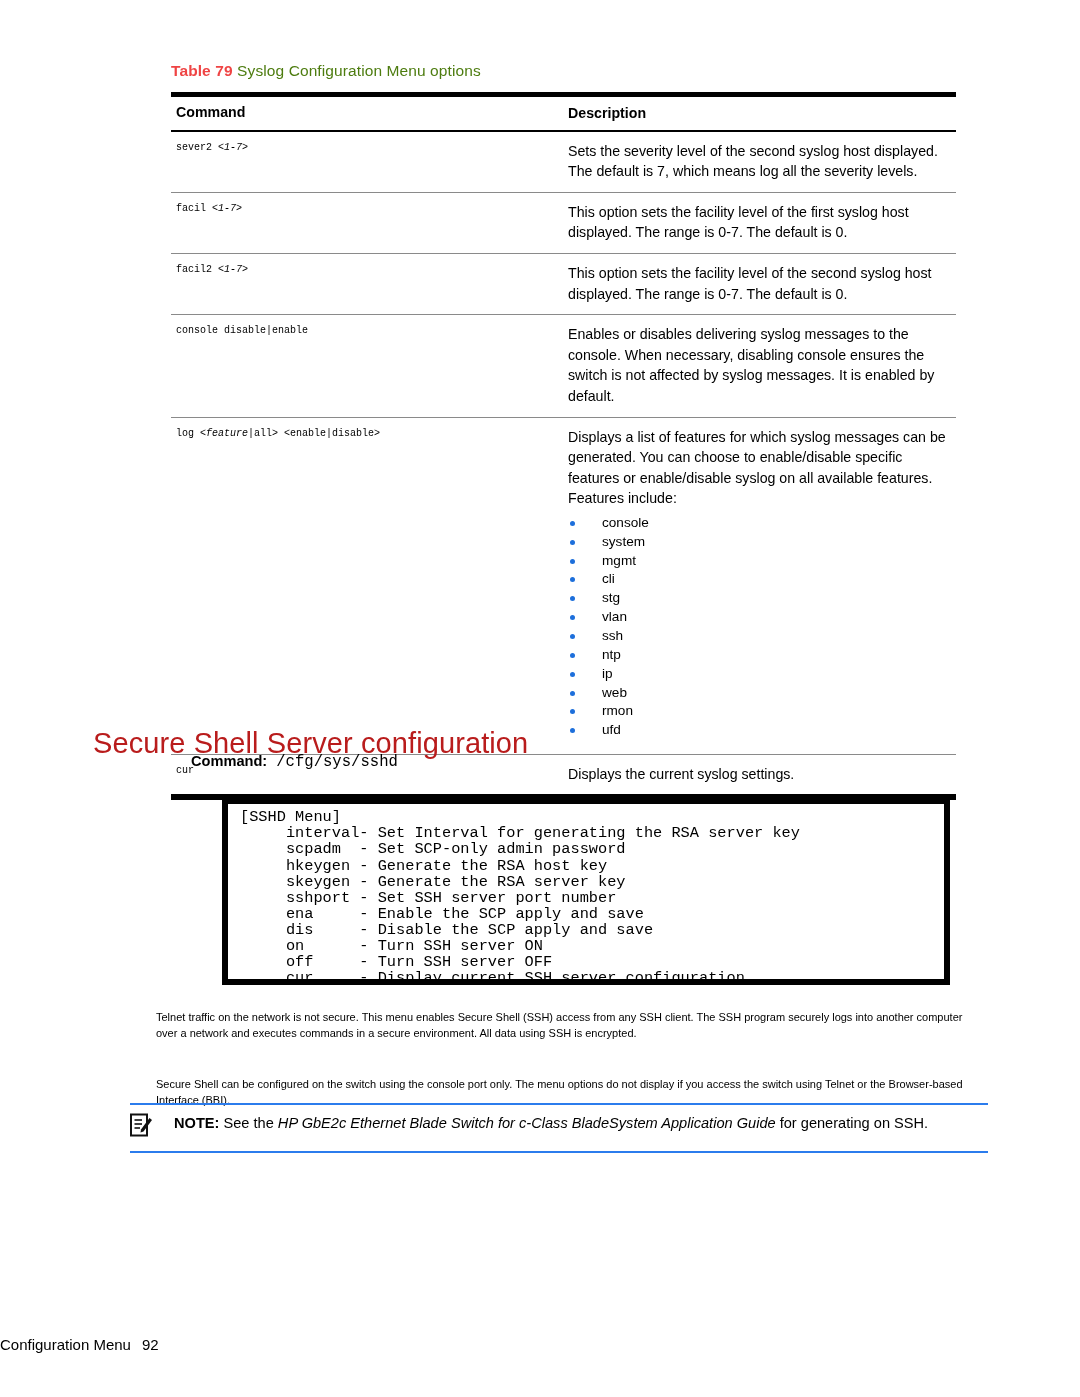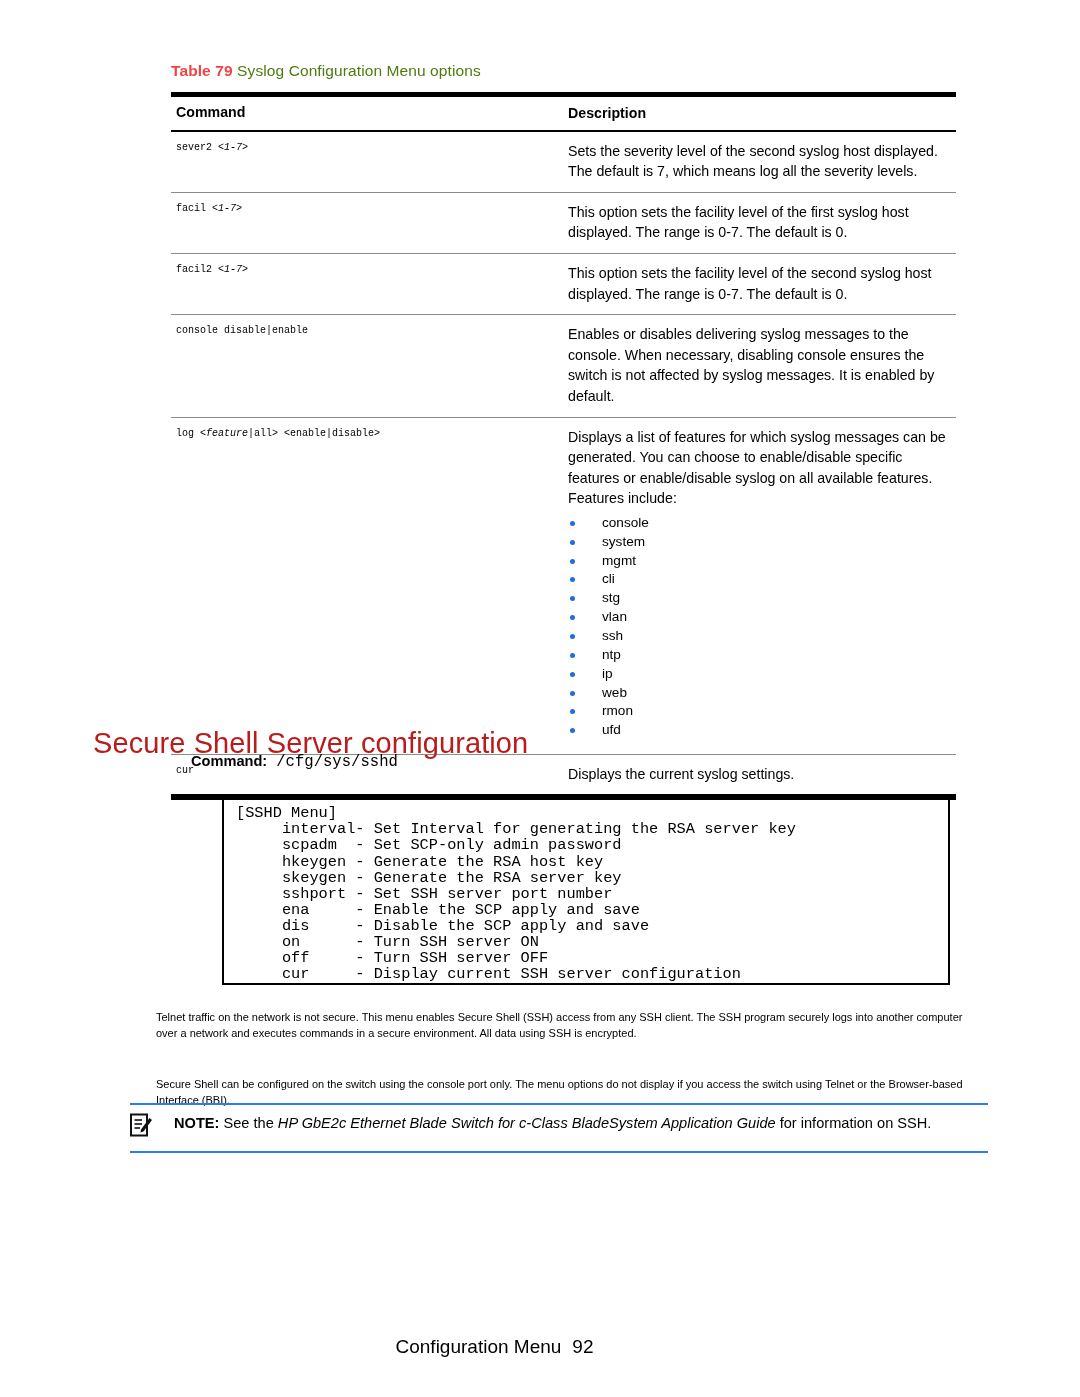--- a/index.html
+++ b/index.html
@@ -154,21 +154,21 @@
     margin-left: 9px;
   }
 
   
   .code-block {
     position: absolute;
     left: 222px;
     top: 783px;
     width: 728px;
     height: 187px;
-    border: 2px solid #000000;
+    border: 6px solid #000000;
     background: #ffffff;
     padding: 5px 0 0 12px;
     font-family: "Liberation Mono", monospace;
     font-size: 15.3px;
     line-height: 16.1px;
     white-space: pre;
     overflow: hidden;
   }
 
   
@@ -216,22 +216,22 @@
     font-weight: bold;
   }
   .note-text em { font-style: italic; }
 
   
   .footer {
     position: absolute;
     left: 0;
     top: 1336px;
     width: 989px;
-    text-align: center;
-    font-size: 19px;
+    text-align: left;
+    font-size: 15px;
     white-space: nowrap;
   }
   .footer .pg { margin-left: 11px; }
 </style>
 </head>
 <body>
 
 <div class="page">
 
   <div class="table-caption">
@@ -329,21 +329,21 @@
       <span class="note-icon">
         <svg width="23" height="25" viewBox="0 0 23 25" xmlns="http://www.w3.org/2000/svg">
           <rect x="1" y="1.5" width="16" height="21" fill="none" stroke="#111" stroke-width="2"></rect>
           <line x1="4.5" y1="7" x2="12" y2="7" stroke="#111" stroke-width="1.6"></line>
           <line x1="4.5" y1="11" x2="12" y2="11" stroke="#111" stroke-width="1.6"></line>
           <line x1="4.5" y1="15" x2="10" y2="15" stroke="#111" stroke-width="1.6"></line>
           <path d="M11 16.5 L19.5 5 L22 7 L13.5 18.5 L10.5 19.5 Z" fill="#111"></path>
         </svg>
       </span>
       <div class="note-text">
-        <span class="note-word">NOTE:</span><span>&nbsp;</span><span>See the </span><em>HP GbE2c Ethernet Blade Switch for c-Class BladeSystem Application Guide</em><span> for information on SSH.</span>
+        <span class="note-word">NOTE:</span><span>&nbsp;</span><span>See the </span><em>HP GbE2c Ethernet Blade Switch for c-Class BladeSystem Application Guide</em><span> for generating on SSH.</span>
       </div>
     </div>
     <div class="note-rule"></div>
   </div>
 
   <div class="footer">
     <span>Configuration Menu</span><span class="pg">92</span>
   </div>
 
 </div>

